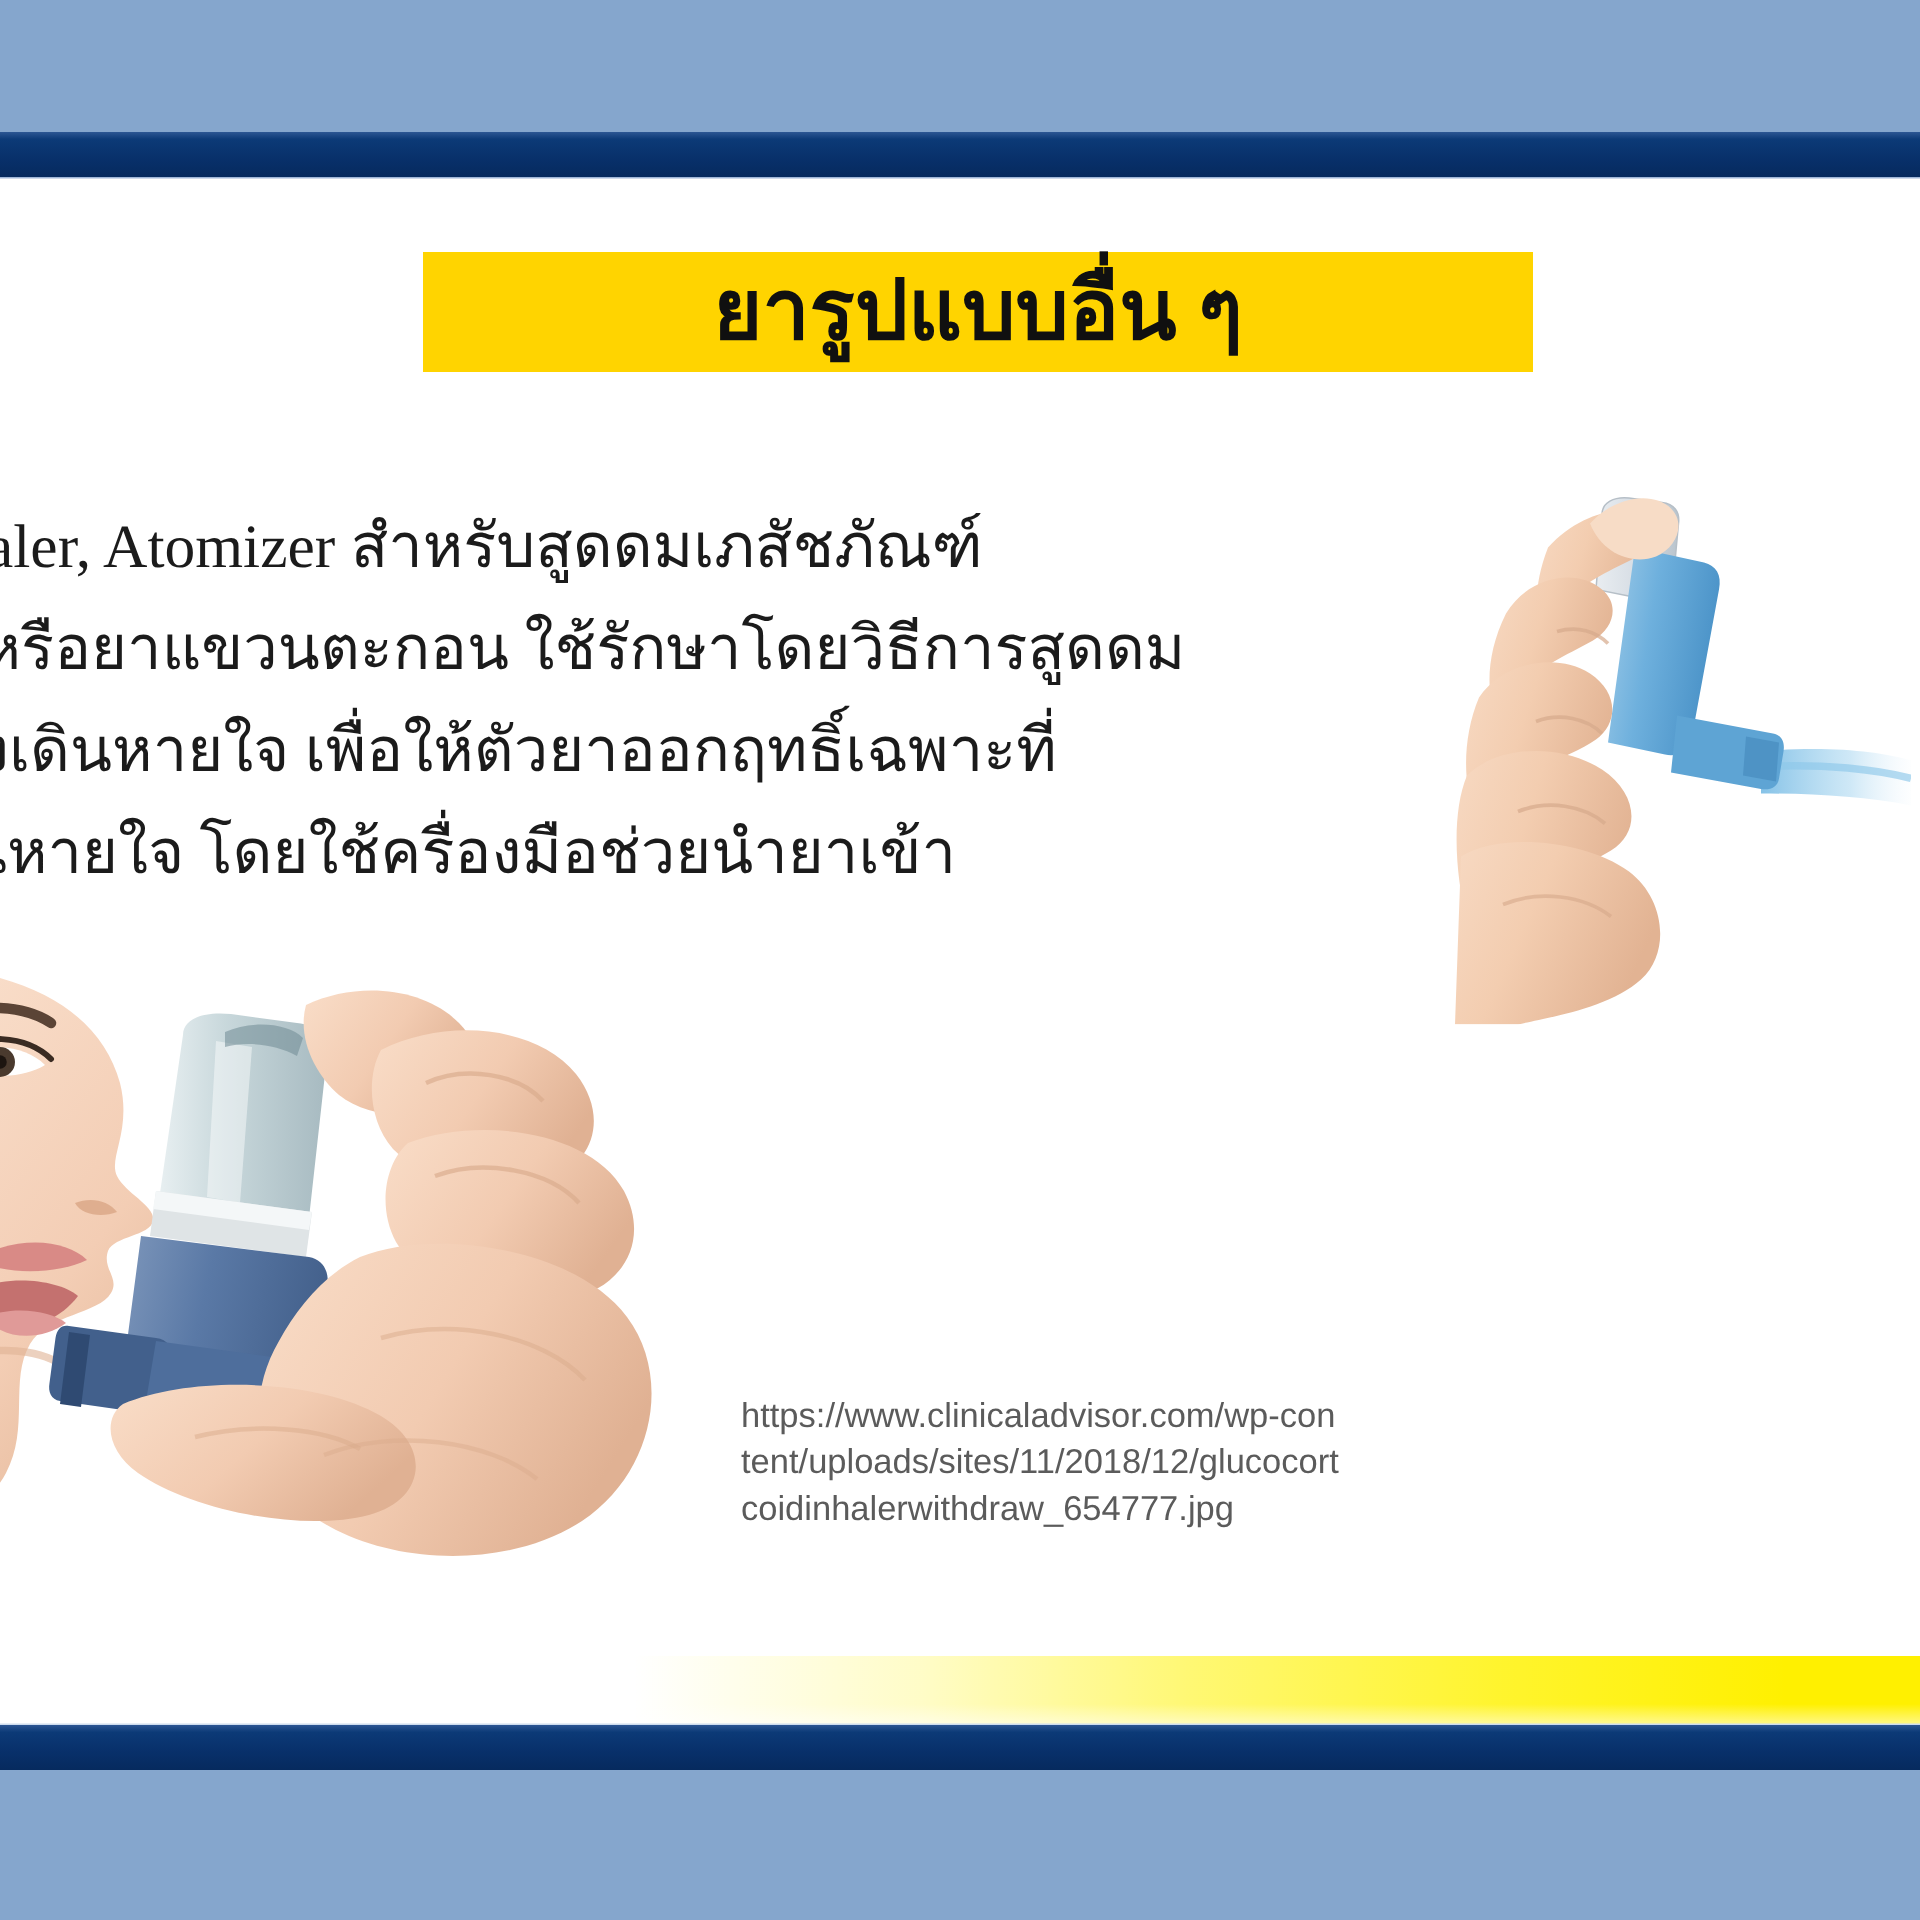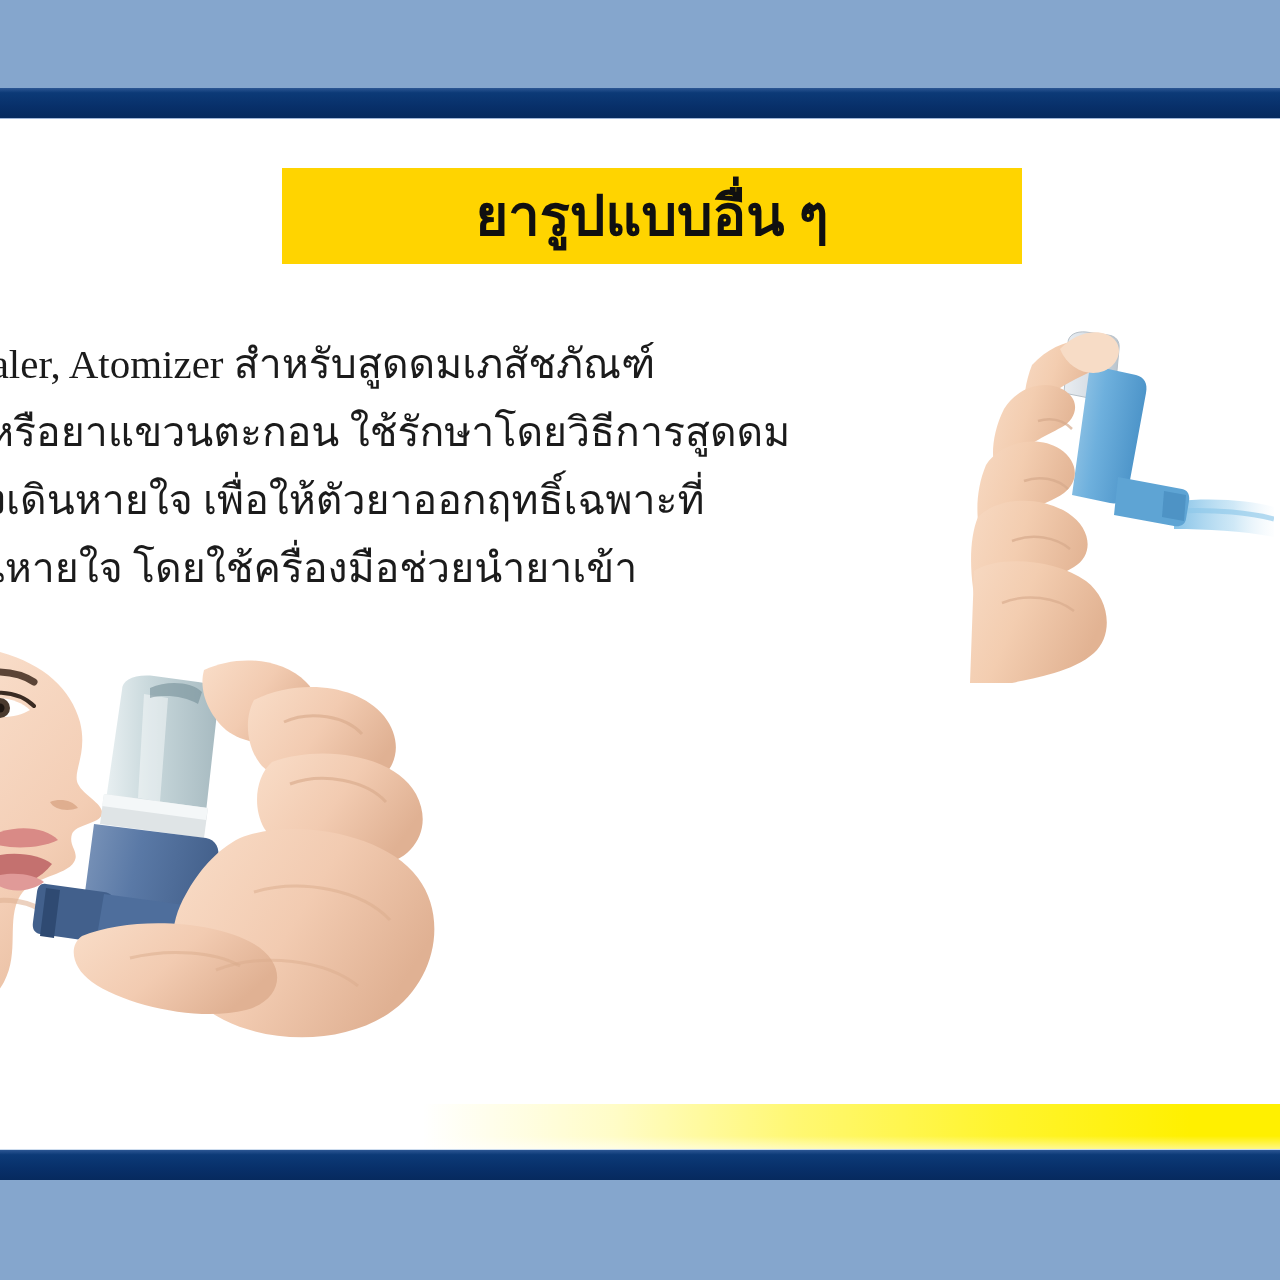--- a/index.html
+++ b/index.html
@@ -66,21 +66,21 @@
     content: "";
     position: absolute;
     left: 0; bottom: 0; width: 100%; height: 14px;
     background: linear-gradient(to bottom, rgba(255,255,255,0) 0%, rgba(255,255,255,0.55) 100%);
   }
 
   
   .title-banner {
     position: absolute;
     left: 282px; top: 168px;
-    width: 740px; height: 96px;
+    width: 740px; height: 80px;
     background: #ffd400;
     display: flex;
     align-items: center;
     justify-content: center;
   }
   .title-text {
     font-family: "Liberation Serif", "DejaVu Serif", serif;
     font-size: 56px;
     font-weight: bold;
     color: #101010;
@@ -294,14 +294,15 @@
 
       <path d="M330 70 C 356 58, 392 64, 408 82" stroke="#d9ab8c" stroke-width="3" fill="none" opacity="0.65"></path>
       <path d="M336 132 C 368 120, 412 128, 432 150" stroke="#d9ab8c" stroke-width="3" fill="none" opacity="0.65"></path>
       <path d="M300 240 C 348 226, 408 238, 436 268" stroke="#d9ab8c" stroke-width="3" fill="none" opacity="0.5"></path>
       <path d="M262 318 C 308 300, 372 308, 404 334" stroke="#d9ab8c" stroke-width="3" fill="none" opacity="0.45"></path>
       <path d="M176 306 C 216 296, 262 300, 286 314" stroke="#d9ab8c" stroke-width="3" fill="none" opacity="0.5"></path>
     </svg>
   </div>
 
 
+  <div class="citation" id="citation-bottom">https://www.clinicaladvisor.com/wp-content/uploads/sites/11/2018/12/glucocortcoidinhalerwithdraw_654777.jpg</div>
 
 </div>
 
 </body></html>

